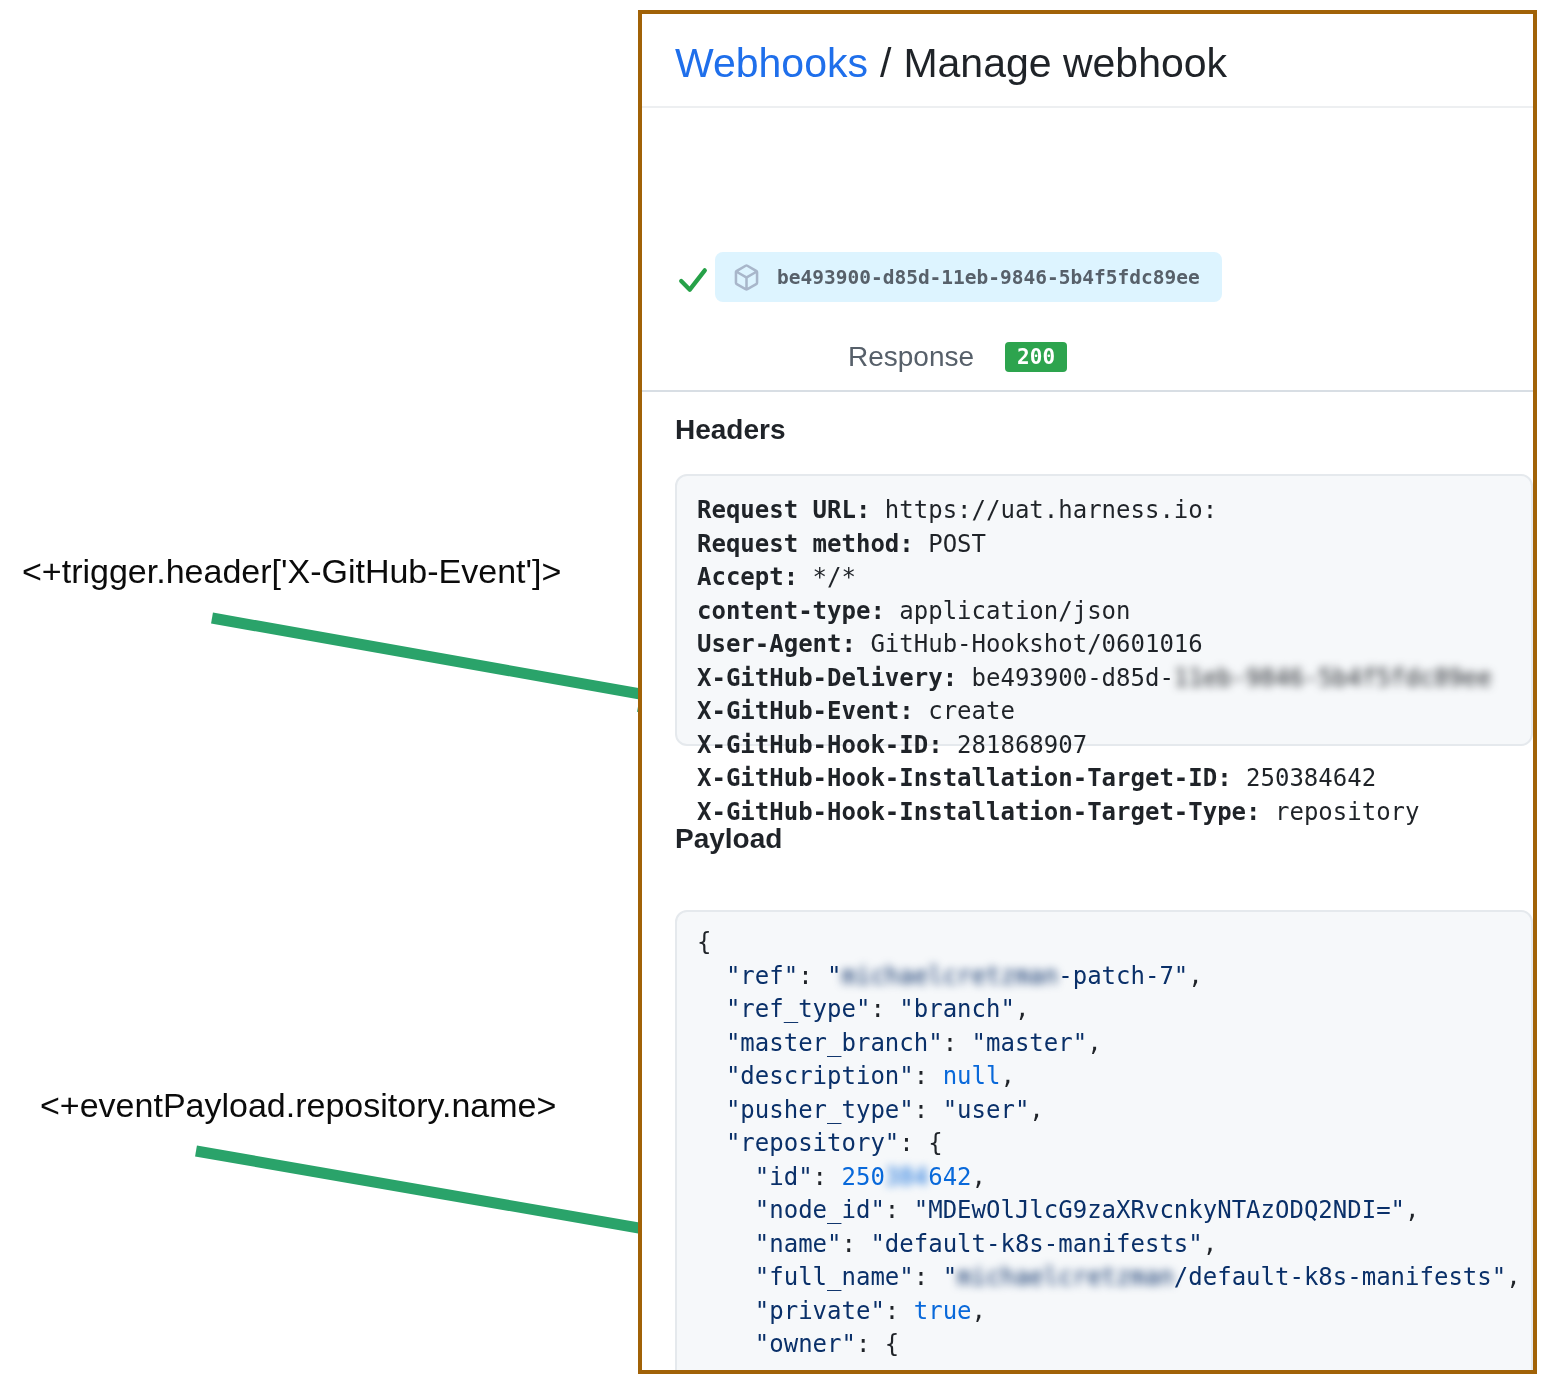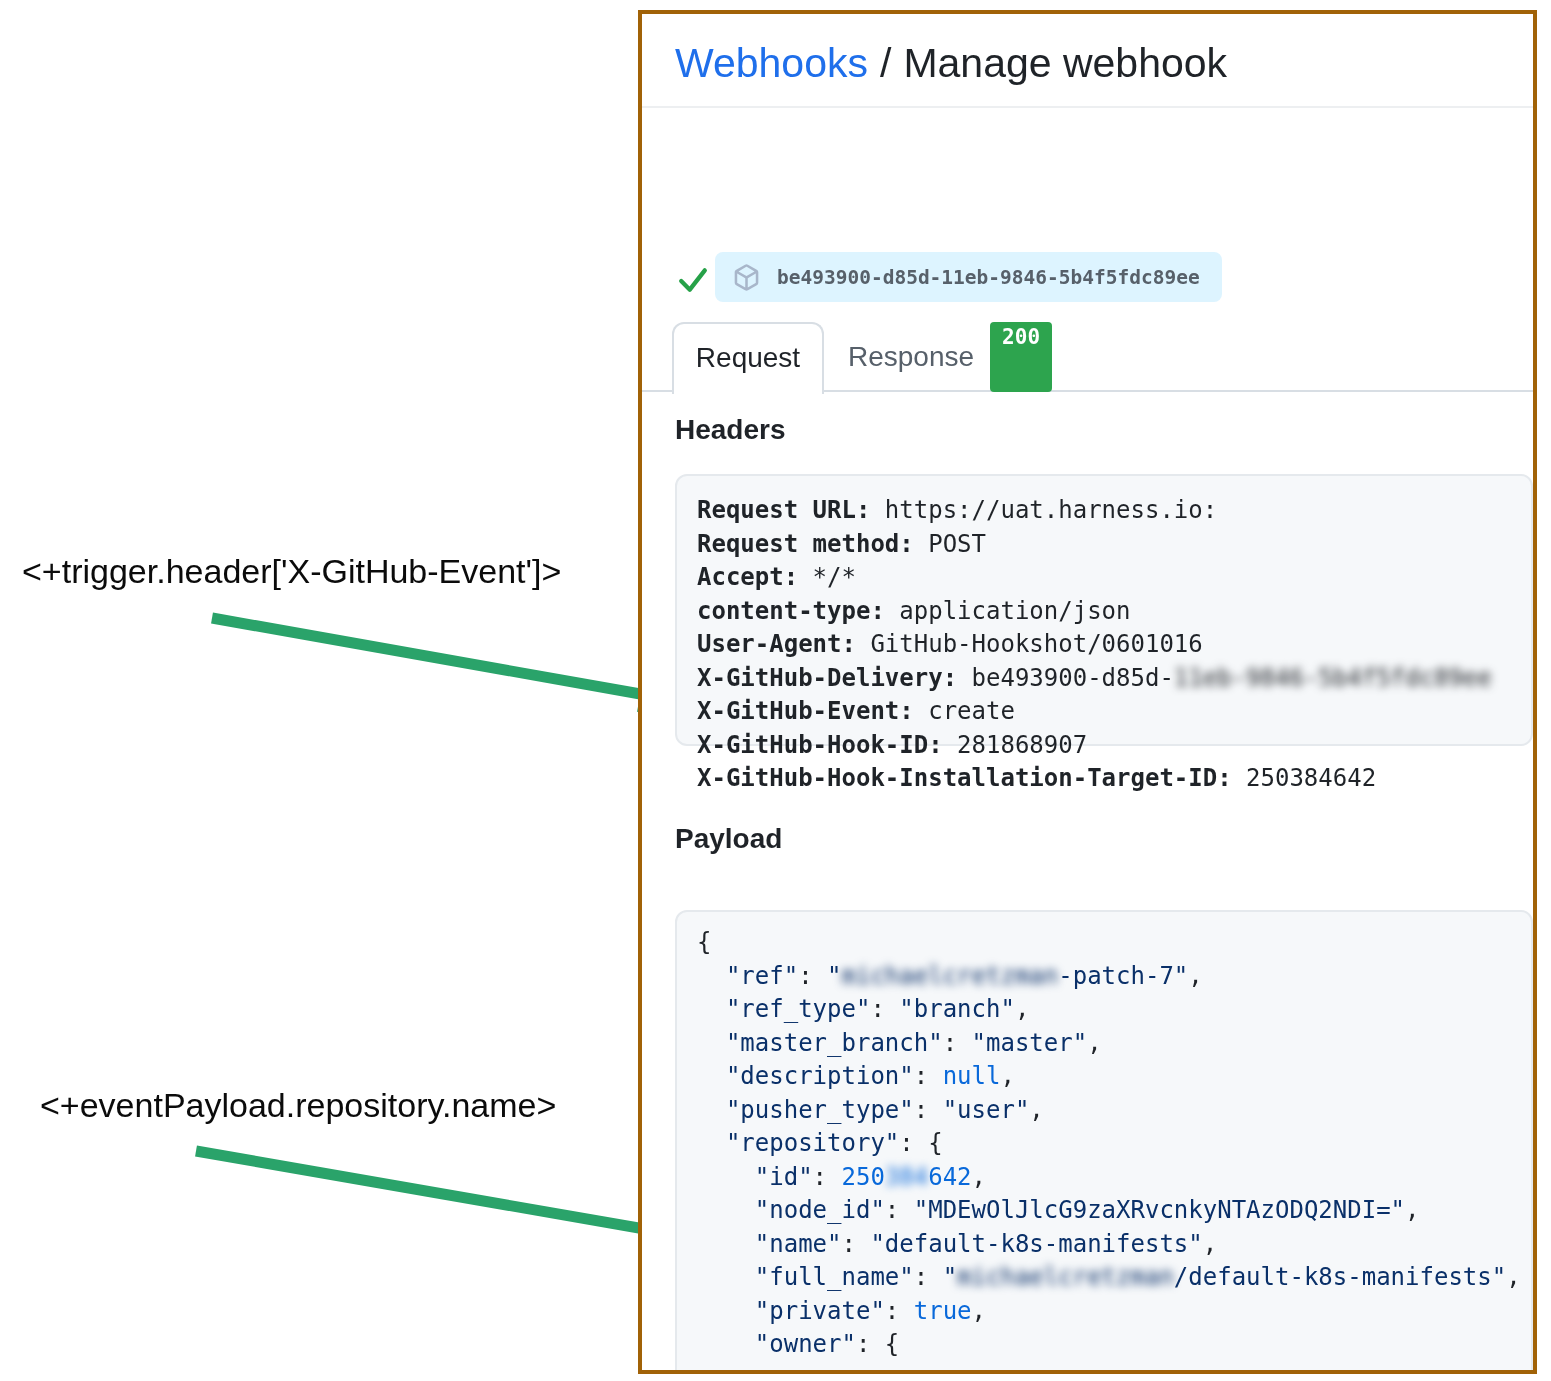--- a/index.html
+++ b/index.html
@@ -42,21 +42,21 @@
   }
   .tab-active {
     position:absolute; top:0; height:72px; background:#ffffff;
     border:2px solid #d8dee4; border-bottom:none; border-radius:12px 12px 0 0;
     font-size:28px; color:#1f2328; text-align:center; line-height:68px; cursor:pointer;
     white-space:nowrap;
   }
   #tab-settings { left:40px; }
   #tab-recent-deliveries { left:184px; width:260px; }
   #tab-request { left:30px; width:152px; }
-  #tab-response { left:196px; display:flex; gap:16px; }
+  #tab-response { left:196px; display:flex; align-items:center; gap:31px; }
   .status-badge {
     display:inline-block; background:var(--badge-green); color:#ffffff;
     font-family:"DejaVu Sans Mono","Liberation Mono",monospace;
     font-size:21px; font-weight:bold; line-height:26px; padding:2px 12px; border-radius:4px;
   }
 
   
   #check-icon-wrap { position:absolute; left:36px; top:251px; width:30px; height:30px; }
   .delivery-pill {
     position:absolute; left:73px; top:238px; height:50px;
@@ -129,39 +129,39 @@
     <div class="delivery-pill">
       <span style="display:inline-flex;">
         <svg width="27" height="27" viewBox="0 0 16 16" fill="var(--pkg-gray)">
           <path d="m8.878.392 5.25 3.045c.54.314.872.89.872 1.514v6.098a1.75 1.75 0 0 1-.872 1.514l-5.25 3.045a1.75 1.75 0 0 1-1.756 0l-5.25-3.045A1.75 1.75 0 0 1 1 11.049V4.951c0-.624.332-1.2.872-1.514L7.122.392a1.75 1.75 0 0 1 1.756 0ZM7.875 1.69l-4.63 2.685L8 7.133l4.755-2.758-4.63-2.685a.248.248 0 0 0-.25 0ZM2.5 5.677v5.372c0 .09.047.171.125.216l4.625 2.683V8.432Zm6.25 8.271 4.625-2.683a.25.25 0 0 0 .125-.216V5.677L8.75 8.432Z"></path>
         </svg>
       </span>
       <span class="delivery-id">be493900-d85d-11eb-9846-5b4f5fdc89ee</span>
     </div>
 
     <div class="tabnav" id="tabnav-sub">
-      <div class="tab-active" id="tab-request">Request</div>
       <div class="tab-plain" id="tab-response">
         <span>Response</span>
         <span class="status-badge">200</span>
       </div>
     </div>
 
     <div class="section-heading" id="headers-heading">Headers</div>
     <div class="code-box" id="headers-box">
       <div id="headers-lines">
           <div class="code-line"><strong>Request URL:</strong> https://uat.harness.io:</div>
           <div class="code-line"><strong>Request method:</strong> POST</div>
           <div class="code-line"><strong>Accept:</strong> */*</div>
           <div class="code-line"><strong>content-type:</strong> application/json</div>
           <div class="code-line"><strong>User-Agent:</strong> GitHub-Hookshot/0601016</div>
           <div class="code-line"><strong>X-GitHub-Delivery:</strong> be493900-d85d-<span class="blur">11eb-9846-5b4f5fdc89ee</span></div>
           <div class="code-line"><strong>X-GitHub-Event:</strong> create</div>
           <div class="code-line"><strong>X-GitHub-Hook-ID:</strong> 281868907</div>
           <div class="code-line"><strong>X-GitHub-Hook-Installation-Target-ID:</strong> 250384642</div>
+          <div class="code-line"><strong>X-GitHub-Hook-Installation-Target-Type:</strong> repository</div>
         </div>
     </div>
 
     <div class="section-heading" id="payload-heading">Payload</div>
     <div class="code-box" id="payload-box">
       <div id="payload-lines">
           <div class="code-line"><span class="tok-p">{</span></div>
           <div class="code-line"><span class="tok-p">  </span><span class="tok-k">"ref"</span><span class="tok-p">: </span><span class="tok-s">"</span><span class="tok-s blur">michaelcretzman</span><span class="tok-s">-patch-7"</span><span class="tok-p">,</span></div>
           <div class="code-line"><span class="tok-p">  </span><span class="tok-k">"ref_type"</span><span class="tok-p">: </span><span class="tok-s">"branch"</span><span class="tok-p">,</span></div>
           <div class="code-line"><span class="tok-p">  </span><span class="tok-k">"master_branch"</span><span class="tok-p">: </span><span class="tok-s">"master"</span><span class="tok-p">,</span></div>

